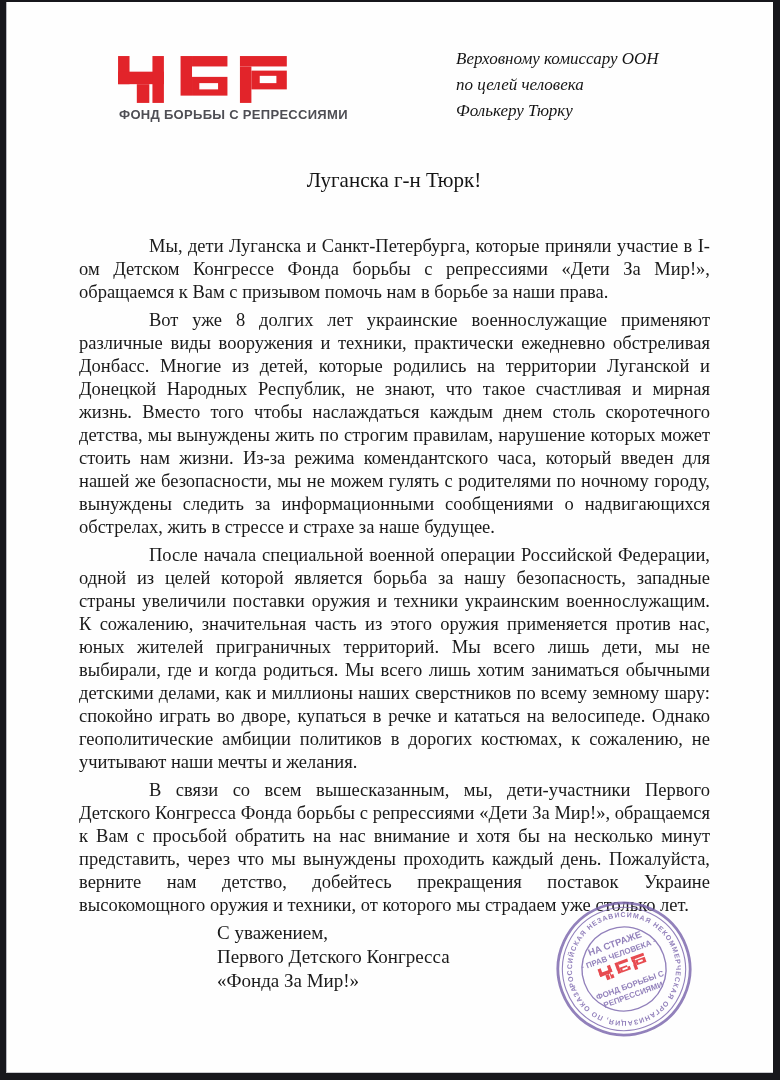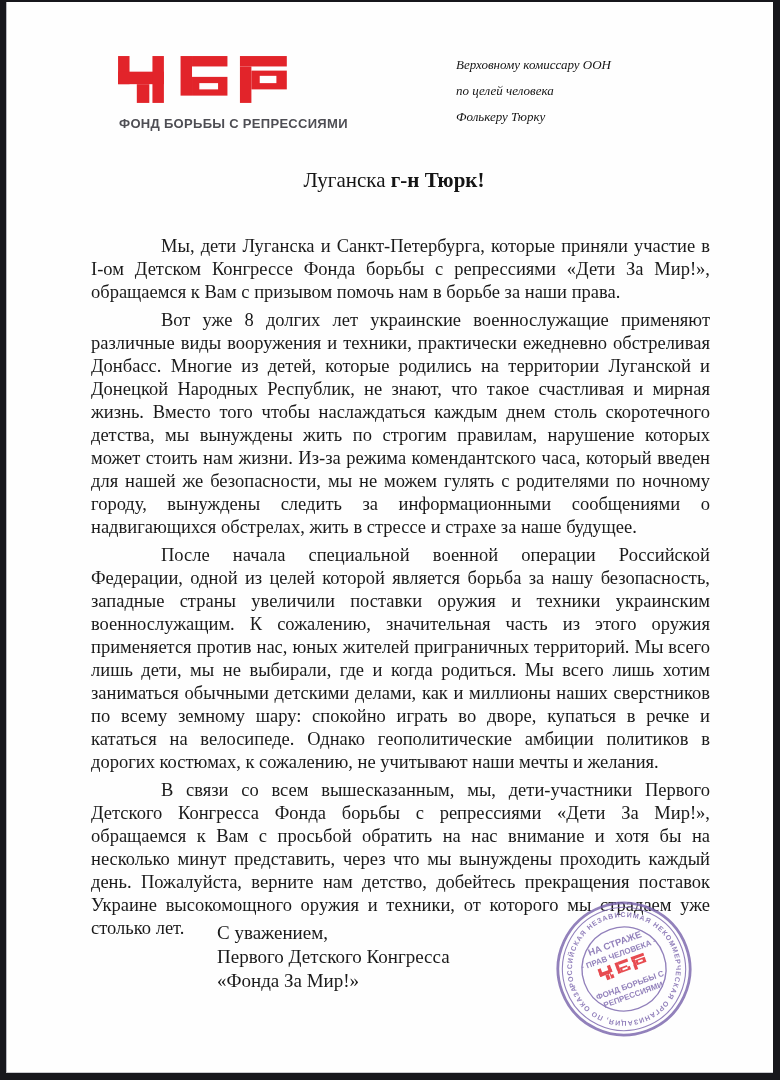--- a/index.html
+++ b/index.html
@@ -7,39 +7,39 @@
     position:relative;width:780px;height:1080px;background:#17171c;
     overflow:hidden;font-family:"Liberation Serif", serif;
   }
   .paper{
     position:absolute;left:6px;top:2px;width:767px;height:1071px;
     background:#fefefe;border-left:1px solid #b9b9c0;border-bottom:1px solid #c9c9ce;
     box-sizing:border-box;color:#1c1c1c;
   }
   .logo-svg{position:absolute;left:111px;top:53px;width:172px;height:50px;}
   .logo-subtitle{
-    position:absolute;left:112px;top:114px;width:220px;
+    position:absolute;left:112px;top:105px;width:220px;
     font-family:"Liberation Sans", sans-serif;font-weight:bold;
     font-size:13px;letter-spacing:0.3px;color:#4e4e54;white-space:nowrap;
   }
   .addressee{
-    position:absolute;left:449px;top:50px;width:270px;
-    font-style:italic;font-size:13px;line-height:26px;color:#141414;
+    position:absolute;left:449px;top:44px;width:270px;
+    font-style:italic;font-size:17px;line-height:26px;color:#141414;
   }
   .addressee .bold{font-weight:normal;}
   .salutation{
     position:absolute;left:72px;top:166px;width:630px;text-align:center;
     font-size:21px;color:#141414;
   }
-  .salutation b{font-weight:bold;}
+  .salutation b{font-weight:normal;}
   .letter-body{
     position:absolute;left:72px;top:233px;width:631px;
     font-size:18.5px;line-height:23px;text-align:justify;color:#1a1a1a;
   }
-  .letter-body p{margin:0 0 5px 12px;text-indent:70px;}
+  .letter-body p{margin:0 0 5px 0;text-indent:70px;}
   .signature{
     position:absolute;left:162px;top:919px;
     font-size:19px;line-height:24px;color:#1a1a1a;margin-left:48px;
   }
   .stamp-svg{position:absolute;left:546px;top:896px;width:142px;height:142px;
     transform:rotate(-20deg);opacity:0.82;}
   .stamp-svg text{font-family:"Liberation Sans", sans-serif;font-weight:bold;}
 </style>
 </head>
 <body>

